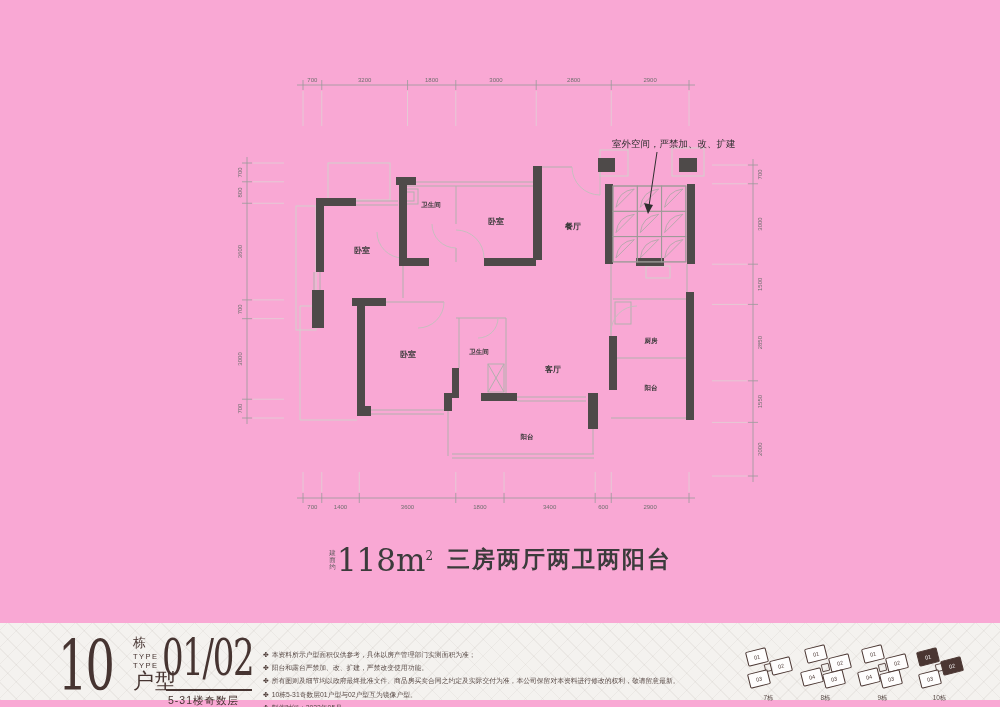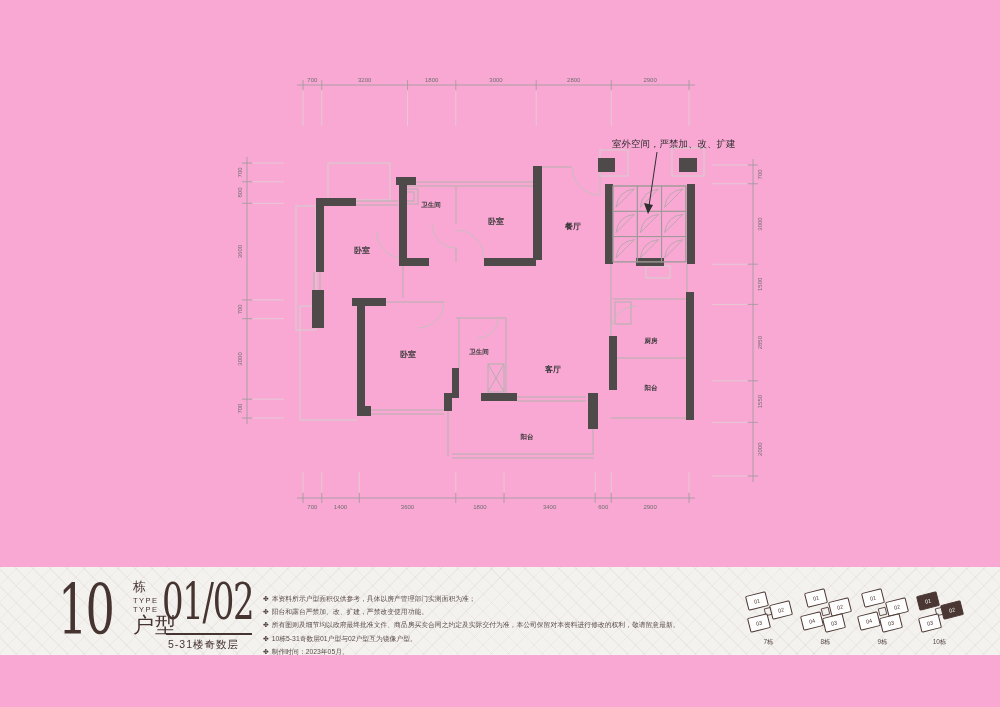--- a/index.html
+++ b/index.html
@@ -17,21 +17,21 @@
   .room-label{fill:#3a3a3a;font-size:8px;font-weight:bold;text-anchor:middle;}
   .room-label.small{font-size:6.5px;}
   .dim-label{fill:#6f6f6f;font-size:6px;text-anchor:middle;}
   #plan-title{position:absolute;left:0;top:541px;width:1000px;text-align:center;}
   #plan-title .row{display:inline-flex;align-items:flex-end;}
   #area-prefix{font-size:6.5px;line-height:7px;width:9px;word-break:break-all;color:#5a5a5a;
                margin-bottom:5px;text-align:center;}
   #area-value{font-family:"DejaVu Serif","Liberation Serif",serif;font-size:31px;line-height:30px;color:#3b3b3b;}
   #area-value sup{font-size:12px;}
   #descriptor{font-size:23px;color:#3b3b3b;margin-left:14px;letter-spacing:2px;line-height:31px;font-weight:bold;}
-  #band{position:absolute;left:0;top:567px;width:1000px;height:88px;background-color:#f4f2ef;
+  #band{position:absolute;left:0;top:623px;width:1000px;height:77px;background-color:#f4f2ef;
         background-image:repeating-linear-gradient(45deg,rgba(160,150,142,0.10) 0 1px,transparent 1px 12px),
                          repeating-linear-gradient(-45deg,rgba(160,150,142,0.10) 0 1px,transparent 1px 12px);}
   #bnum{position:absolute;left:58px;top:3px;font-family:"DejaVu Serif","Liberation Serif",serif;
         font-size:70px;line-height:80px;color:#463431;transform:scaleX(0.66);transform-origin:left top;
         letter-spacing:-3px;}
   #bstack{position:absolute;left:133px;top:14px;color:#463431;line-height:11px;}
   #bsuffix{font-size:13px;margin-bottom:4px;}
   .tinylatin{font-size:7.5px;letter-spacing:1.5px;line-height:9px;color:#463431;}
   #type-cn{font-size:21px;margin-top:5px;letter-spacing:1px;}
   #unum{position:absolute;left:162px;top:7px;font-family:"DejaVu Serif","Liberation Serif",serif;
@@ -277,20 +277,27 @@
       <text class="room-label" x="573" y="229">餐厅</text>
       <text class="room-label" x="408" y="357">卧室</text>
       <text class="room-label small" x="479" y="354">卫生间</text>
       <text class="room-label" x="553" y="372">客厅</text>
       <text class="room-label small" x="651" y="343">厨房</text>
       <text class="room-label small" x="651" y="390">阳台</text>
       <text class="room-label small" x="527" y="439">阳台</text>
     </g>
   </svg>
 
+  <div id="plan-title">
+    <div class="row">
+      <div id="area-prefix">建面约</div>
+      <div id="area-value"><span>118m</span><sup>2</sup></div>
+      <div id="descriptor">三房两厅两卫两阳台</div>
+    </div>
+  </div>
 
   <div id="band">
     <div id="bnum">10</div>
     <div id="bstack">
       <div id="bsuffix">栋</div>
       <div class="tinylatin">TYPE</div>
       <div class="tinylatin">TYPE</div>
       <div id="type-cn">户型</div>
     </div>
     <div id="unum">01/02</div>

